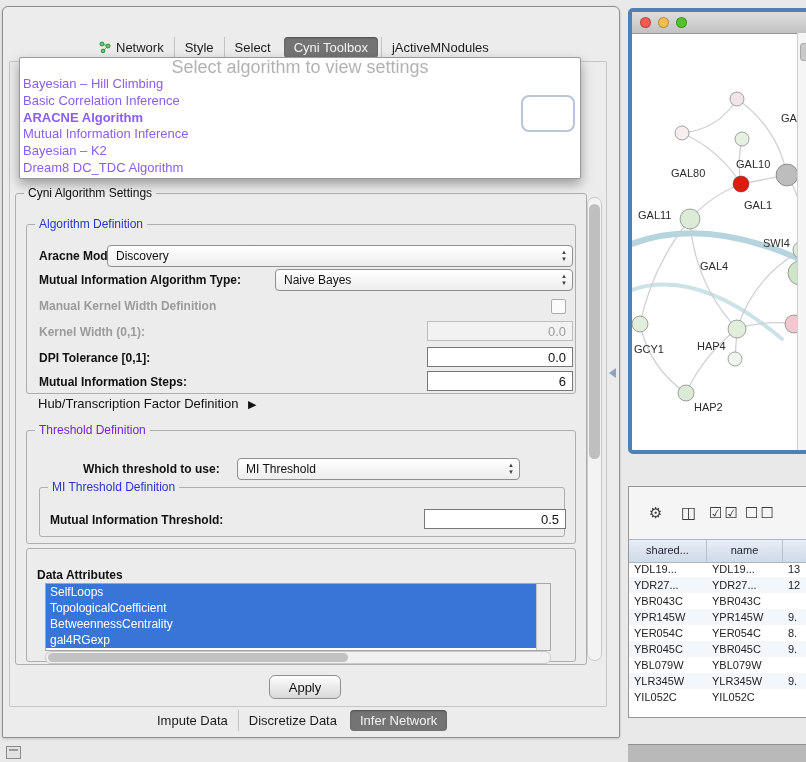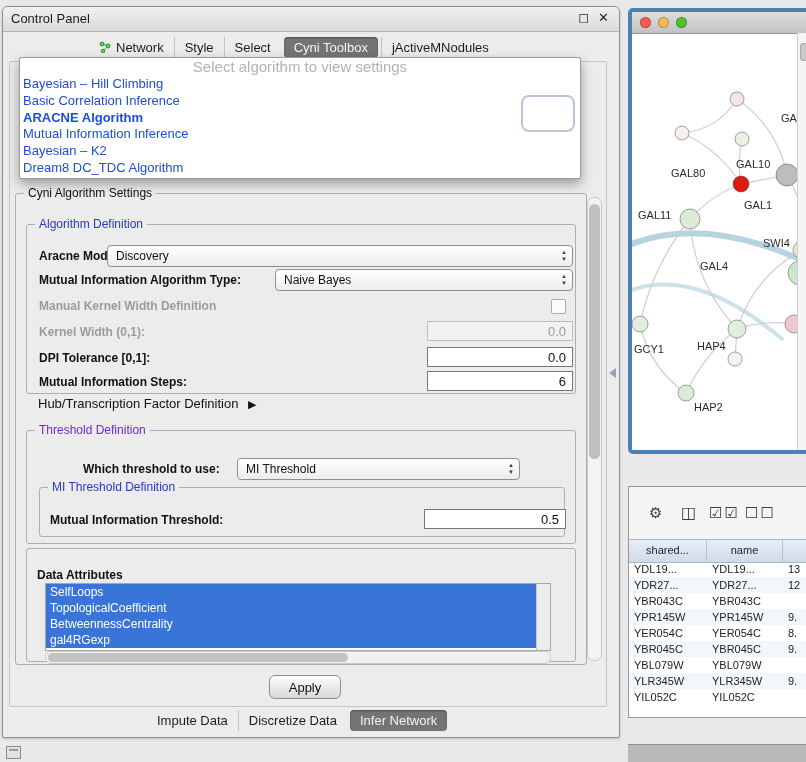--- a/index.html
+++ b/index.html
@@ -18,22 +18,22 @@
   .tabstrip{position:absolute;display:flex;align-items:center;font-size:13px;color:#1c1c1c;height:24px;}
   .tabstrip .tab{padding:3px 10px;display:flex;align-items:center;gap:5px;border-left:1px solid #c3c3c3;white-space:nowrap;}
   .tabstrip .tab:first-child{border-left:none;}
   .tabstrip .tab.sel{background:#747474;color:#f4f4f4;border-radius:4px;border-left:none;margin:0 3px;
       box-shadow:inset 0 1px 2px rgba(0,0,0,.35);}
 
   .frame{position:absolute;left:6px;top:54px;width:596px;height:644px;border:1px solid #c6c6c6;border-radius:2px;}
 
   .popup{position:absolute;left:16px;top:50px;width:560px;height:120px;background:#fff;border:1px solid #9a9a9a;
       box-shadow:0 5px 12px rgba(0,0,0,.35);z-index:20;border-radius:2px;}
-  .popup .ph{height:18px;line-height:18px;text-align:center;color:#b2b2b2;font-size:15px;}
-  .popup .it{height:16.8px;line-height:16.8px;font-size:13px;color:#1d4ed8;padding-left:3px;white-space:nowrap;}
+  .popup .ph{height:18px;line-height:18px;text-align:center;color:#b2b2b2;font-size:18px;}
+  .popup .it{height:16.8px;line-height:16.8px;font-size:13px;color:#8b5cf6;padding-left:3px;white-space:nowrap;}
   .popup .it.sel{font-weight:bold;}
   .ghost{position:absolute;left:518px;top:88px;width:50px;height:33px;border:2px solid #b9c6da;
       border-radius:8px;z-index:25;}
 
   .group{position:absolute;border:1px solid #aeaeae;border-radius:3px;}
   .gtitle{position:absolute;top:-8px;left:8px;background:#ececec;padding:0 4px;font-size:12px;color:#111;white-space:nowrap;}
   .gtitle.blue{color:#2a35c8;}
   .gtitle.green{color:#6d28d9;text-align:center;}
 
   .lbl{position:absolute;font-size:12px;font-weight:bold;color:#111;white-space:nowrap;}
@@ -96,27 +96,20 @@
   .splitter{position:absolute;left:609px;top:368px;width:0;height:0;border-top:5px solid transparent;
       border-bottom:5px solid transparent;border-right:7px solid #8ea3bd;}
 </style>
 </head>
 <body>
 
 <div id="app">
 
   <div class="cp">
 
-    <div class="titlebar">
-      <span class="t">Control Panel</span>
-      <span class="win-btns">
-        <span>◻</span>
-        <span class="close">✕</span>
-      </span>
-    </div>
 
     <div class="tabstrip" style="left:86px;top:28px;">
       <div class="tab">
         <svg width="12" height="12" viewBox="0 0 12 12">
           <line x1="3" y1="3" x2="9" y2="5" stroke="#3cb44a" stroke-width="1"></line>
           <line x1="9" y1="5" x2="4" y2="10" stroke="#3cb44a" stroke-width="1"></line>
           <circle cx="3" cy="3" r="2" fill="#67c96f" stroke="#2f8f3a"></circle>
           <circle cx="9" cy="5" r="2" fill="#67c96f" stroke="#2f8f3a"></circle>
           <circle cx="4" cy="10" r="1.8" fill="#67c96f" stroke="#2f8f3a"></circle>
         </svg>

